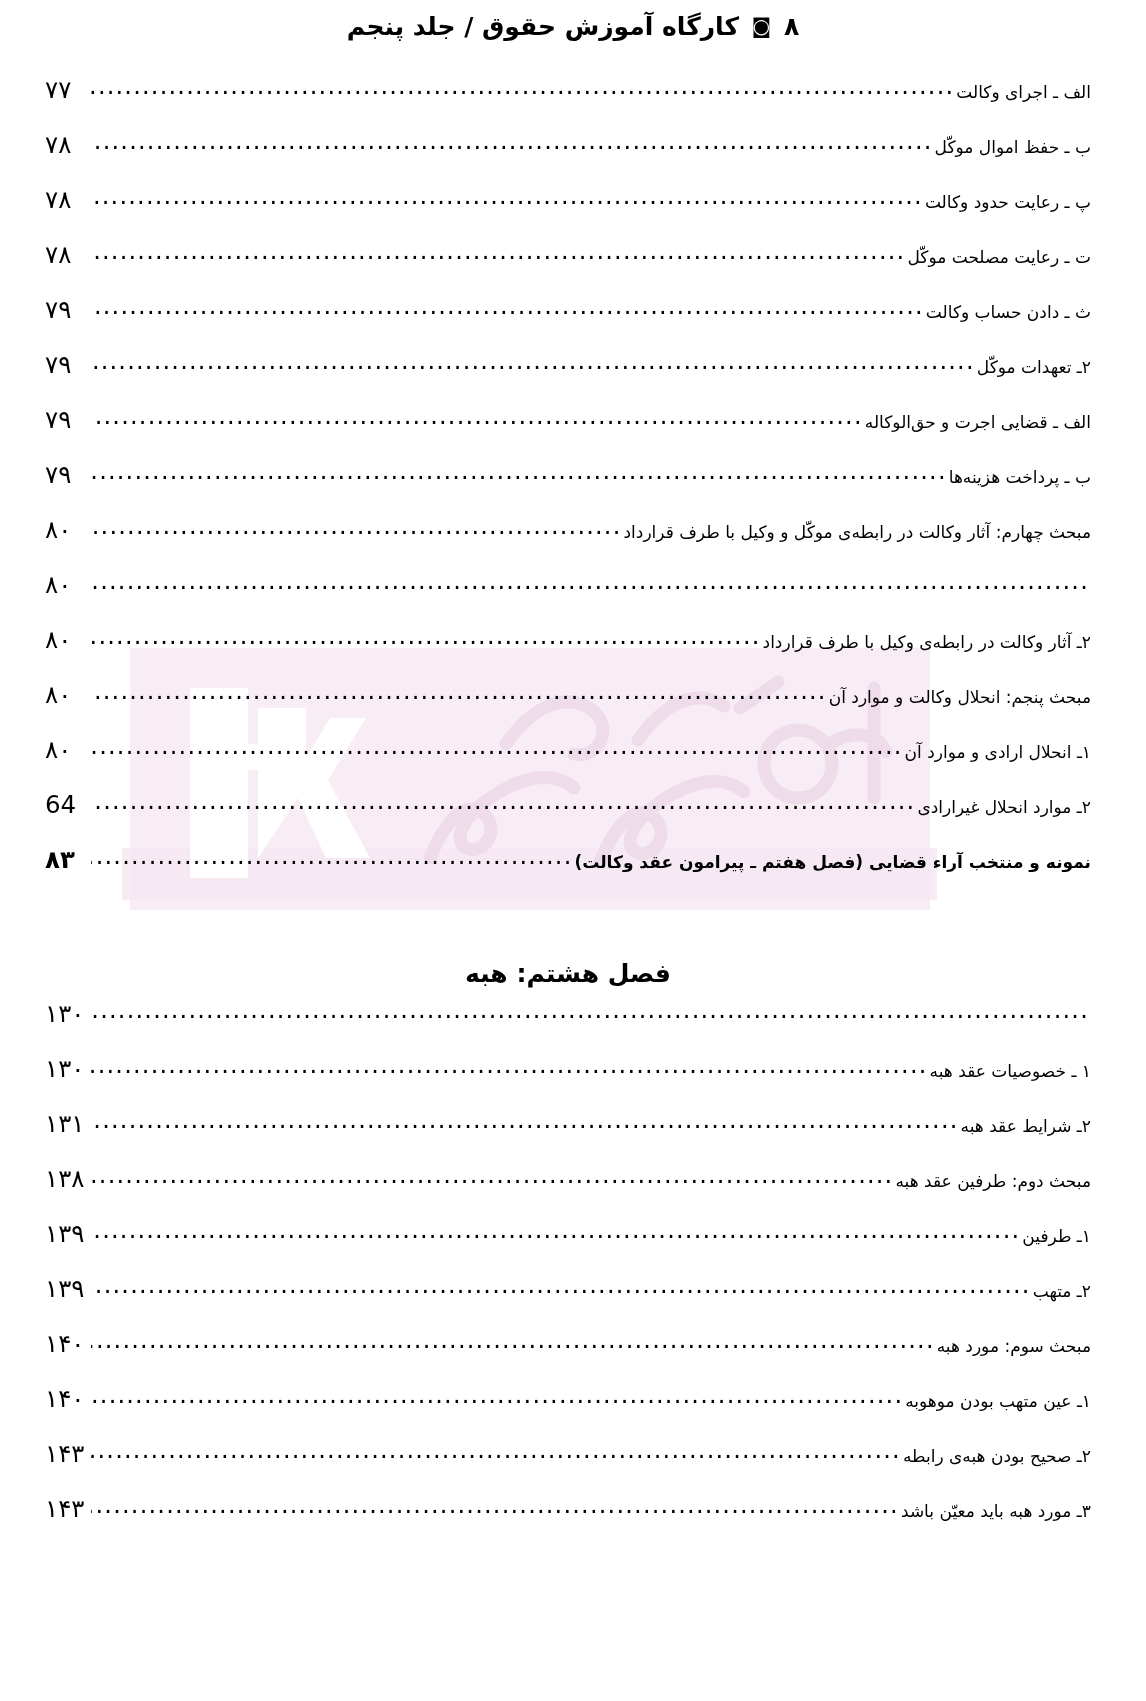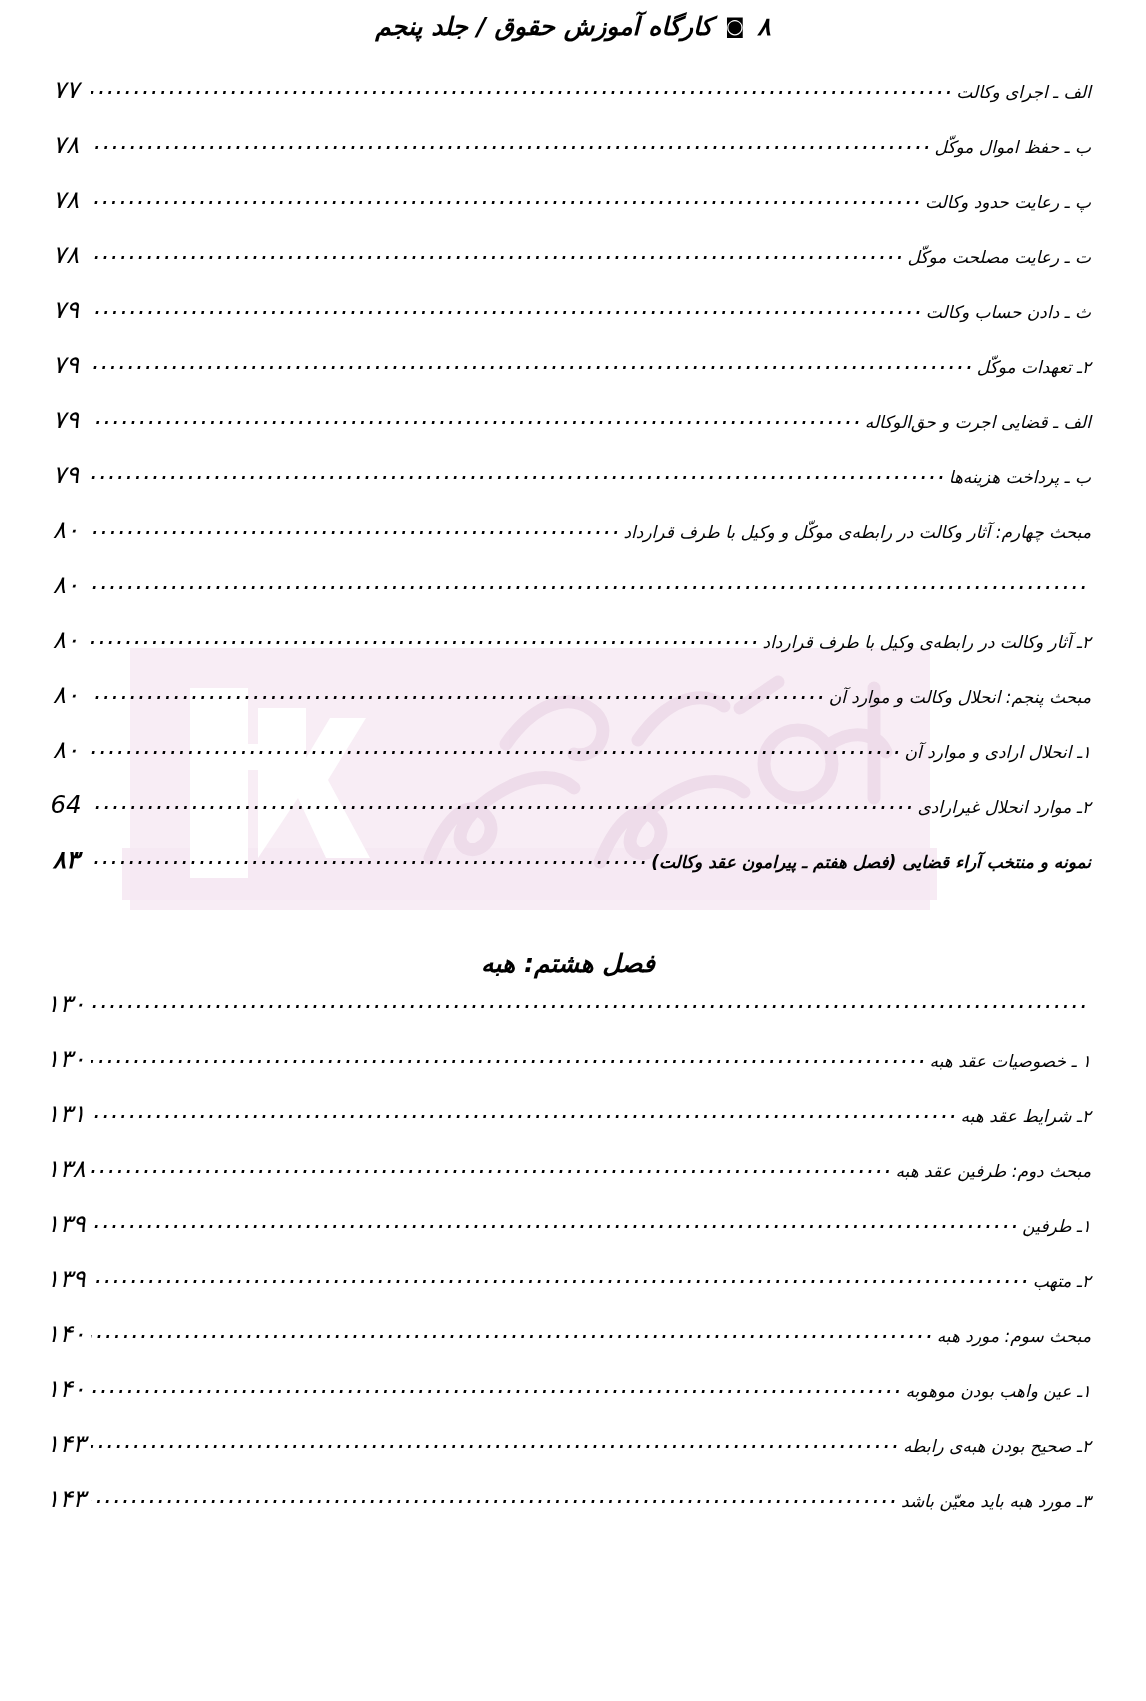--- a/index.html
+++ b/index.html
@@ -50,21 +50,20 @@
   }
 
   
   .page {
     position: relative;
     z-index: 2;
     width: 1146px;
     height: 1701px;
     box-sizing: border-box;
     padding: 0;
-    font-style: italic;
   }
 
   .running-head {
     position: absolute;
     top: 12px;
     right: 0;
     left: 0;
     text-align: center;
     font-size: 25px;
     font-weight: bold;
@@ -110,32 +109,32 @@
     letter-spacing: 1.2px;
     color: #000;
   }
   .toc-row .leader::after {
     content: "............................................................................................................................................................................";
   }
   .toc-row .page-no {
     flex: 0 0 auto;
     font-size: 24.5px;
     min-width: 42px;
-    text-align: center;
+    text-align: left;
     direction: rtl;
   }
   .toc-row.bold .title,
   .toc-row.bold .page-no { font-weight: bold; }
 
   .chapter-heading {
     text-align: center;
     font-size: 25px;
     font-weight: bold;
     direction: rtl;
-    margin: 6px 0 14px 0;
+    margin: 16px 0 14px 0;
     position: relative;
     z-index: 3;
   }
   .spacer-top { height: 40px; }
 </style>
 </head>
 <body>
 
 <div class="watermark">
   <div class="wm-band"></div>
@@ -275,21 +274,21 @@
           <span class="title">۲ـ متهب</span>
           <span class="leader"></span>
           <span class="page-no">۱۳۹</span>
         </div>
         <div class="toc-row">
           <span class="title">مبحث سوم: مورد هبه</span>
           <span class="leader"></span>
           <span class="page-no">۱۴۰</span>
         </div>
         <div class="toc-row">
-          <span class="title">۱ـ عین واهب بودن موهوبه</span>
+          <span class="title">۱ـ عین متهب بودن موهوبه</span>
           <span class="leader"></span>
           <span class="page-no">۱۴۰</span>
         </div>
         <div class="toc-row">
           <span class="title">۲ـ صحیح بودن هبه‌ی رابطه</span>
           <span class="leader"></span>
           <span class="page-no">۱۴۳</span>
         </div>
         <div class="toc-row">
           <span class="title">۳ـ مورد هبه باید معیّن باشد</span>

